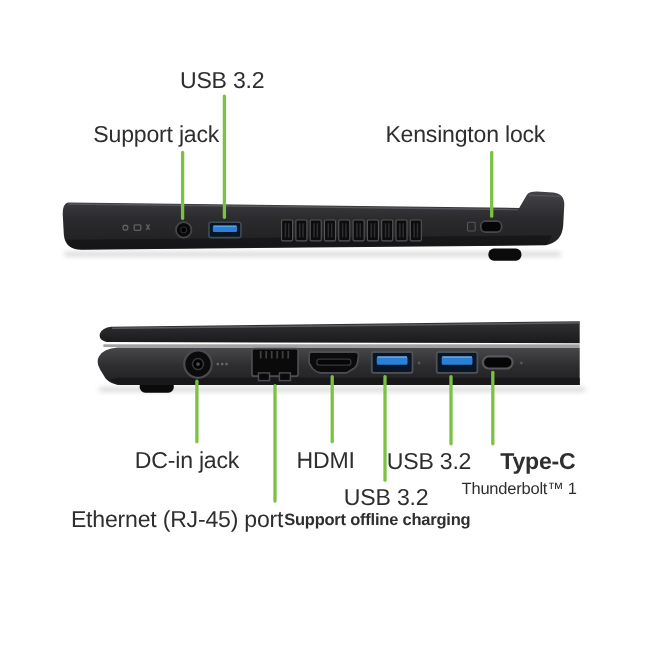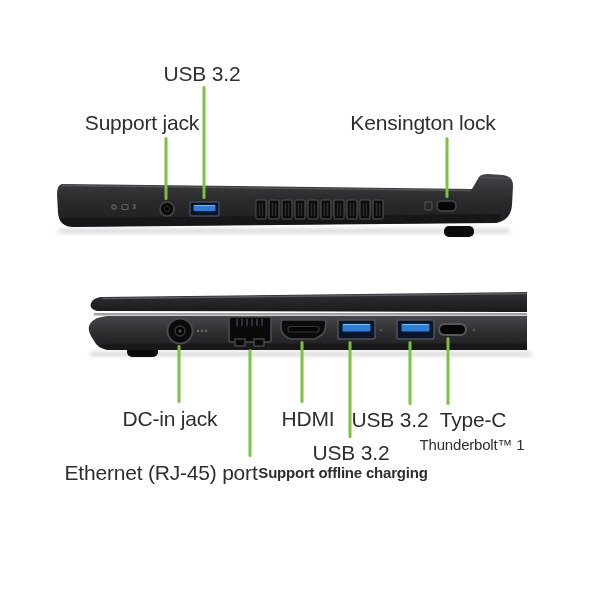--- a/index.html
+++ b/index.html
@@ -188,21 +188,21 @@
   <div class="leader" style="left:302px; top:341px; height:62px;"></div>
   <div class="leader" style="left:350px; top:341px; height:97px;"></div>
   <div class="leader" style="left:410px; top:341px; height:64px;"></div>
   <div class="leader" style="left:448px; top:337px; height:68px;"></div>
 
   <div class="lbl lbl-lg" style="left:202px; top:62px;">USB 3.2</div>
   <div class="lbl lbl-lg" style="left:142px; top:111px;">Support jack</div>
   <div class="lbl lbl-lg" style="left:423px; top:111px;">Kensington lock</div>
 
   <div class="lbl lbl-lg" style="left:170px; top:407px;">DC-in jack</div>
-  <div class="lbl lbl-lg" style="left:308px; top:407px;">HDMI</div>
+  <div class="lbl lbl-lg" style="left:296px; top:407px;">HDMI</div>
   <div class="lbl lbl-lg" style="left:390px; top:408px;">USB 3.2</div>
-  <div class="lbl lbl-lg" style="left:473px; top:408px;">Type-C</div>
+  <div class="lbl lbl-lg" style="left:489px; top:408px;font-weight:bold;">Type-C</div>
   <div class="lbl lbl-sm" style="left:472px; top:437px;">Thunderbolt™ 1</div>
   <div class="lbl lbl-lg" style="left:351px; top:441px;">USB 3.2</div>
   <div class="lbl lbl-lg" style="left:161px; top:461px;">Ethernet (RJ-45) port</div>
   <div class="lbl lbl-sm" style="left:343px; top:465px;font-weight:bold;">Support offline charging</div>
 
 </div>
 
 </body></html>

